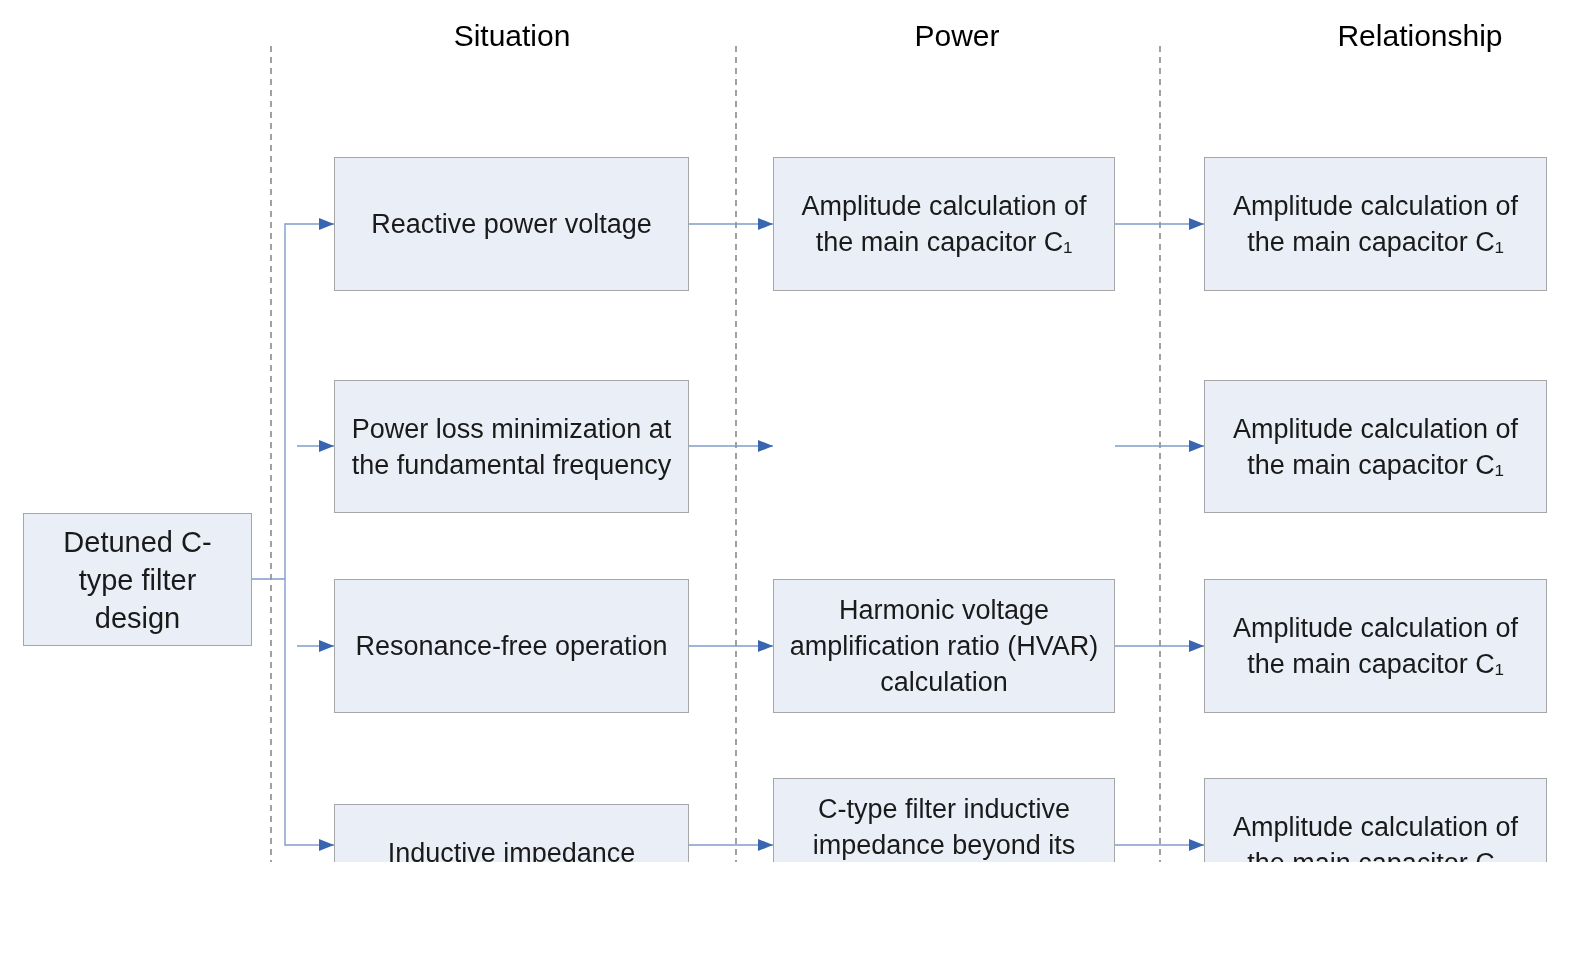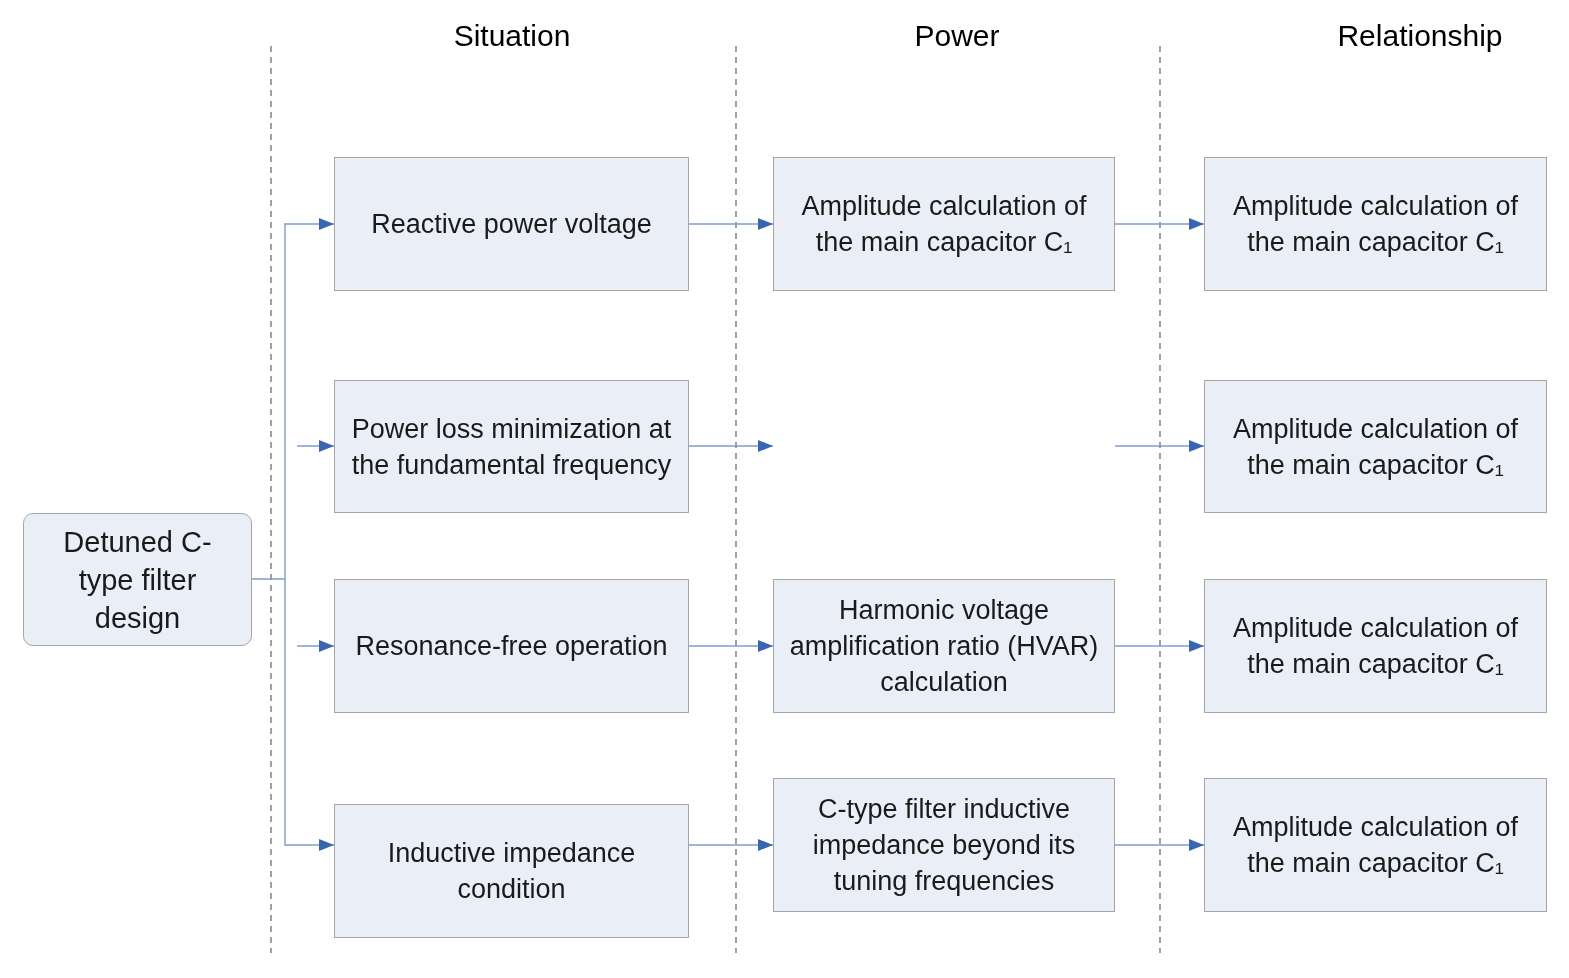--- a/index.html
+++ b/index.html
@@ -9,21 +9,21 @@
     --arrow-color: #3a66b1;
     --dash-color: #6f6f6f;
     --text-color: #1a1a1a;
     --header-color: #000000;
     --bg: #ffffff;
   }
   html, body { margin: 0; padding: 0; background: var(--bg); }
   .canvas {
     position: relative;
     width: 1569px;
-    height: 978px;
+    height: 862px;
     background: var(--bg);
     overflow: hidden;
     font-family: "Liberation Sans", "DejaVu Sans", sans-serif;
     color: var(--text-color);
     text-decoration: underline;
   }
   .connector-layer {
     position: absolute;
     left: 0; top: 0;
     width: 1569px; height: 978px;
@@ -55,21 +55,20 @@
     align-items: center;
     justify-content: center;
     text-align: center;
     padding: 6px 12px;
     font-size: 27px;
     line-height: 36px;
   }
   .box.root {
     font-size: 29px;
     line-height: 38px;
-    border-radius: 10px;
   }
 </style>
 </head>
 <body>
 
 <div class="canvas">
 
   <svg class="connector-layer" viewBox="0 0 1569 978" xmlns="http://www.w3.org/2000/svg">
     <defs>
       <marker id="arrowhead" markerUnits="userSpaceOnUse" markerWidth="15" markerHeight="12" viewBox="0 0 15 12" refX="15" refY="6" orient="auto">

